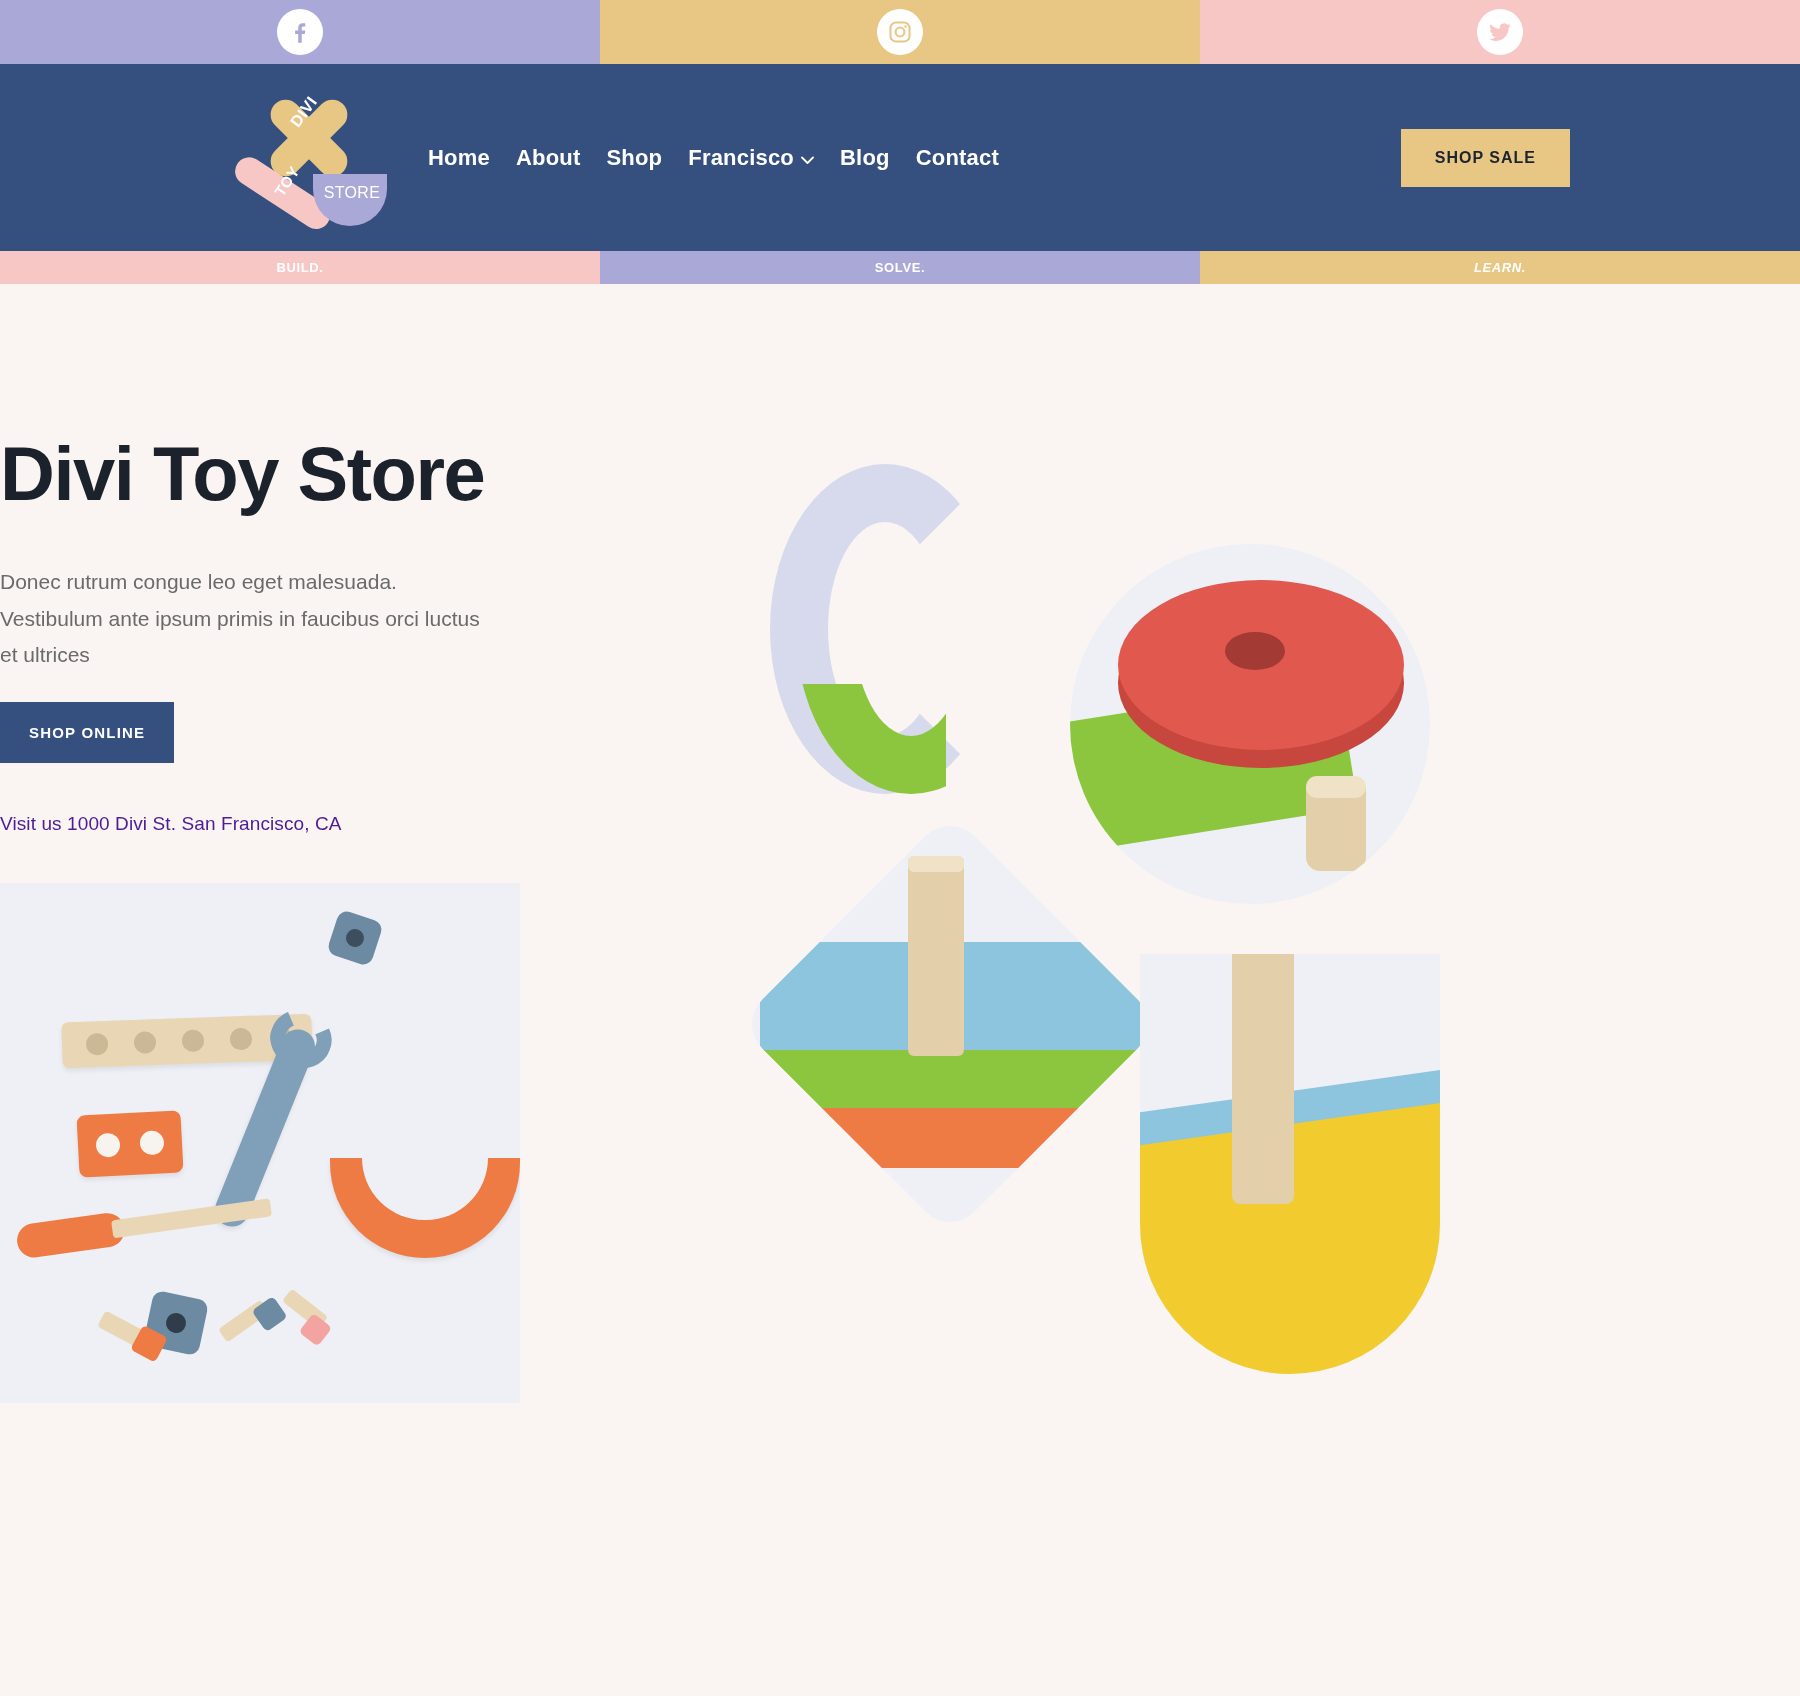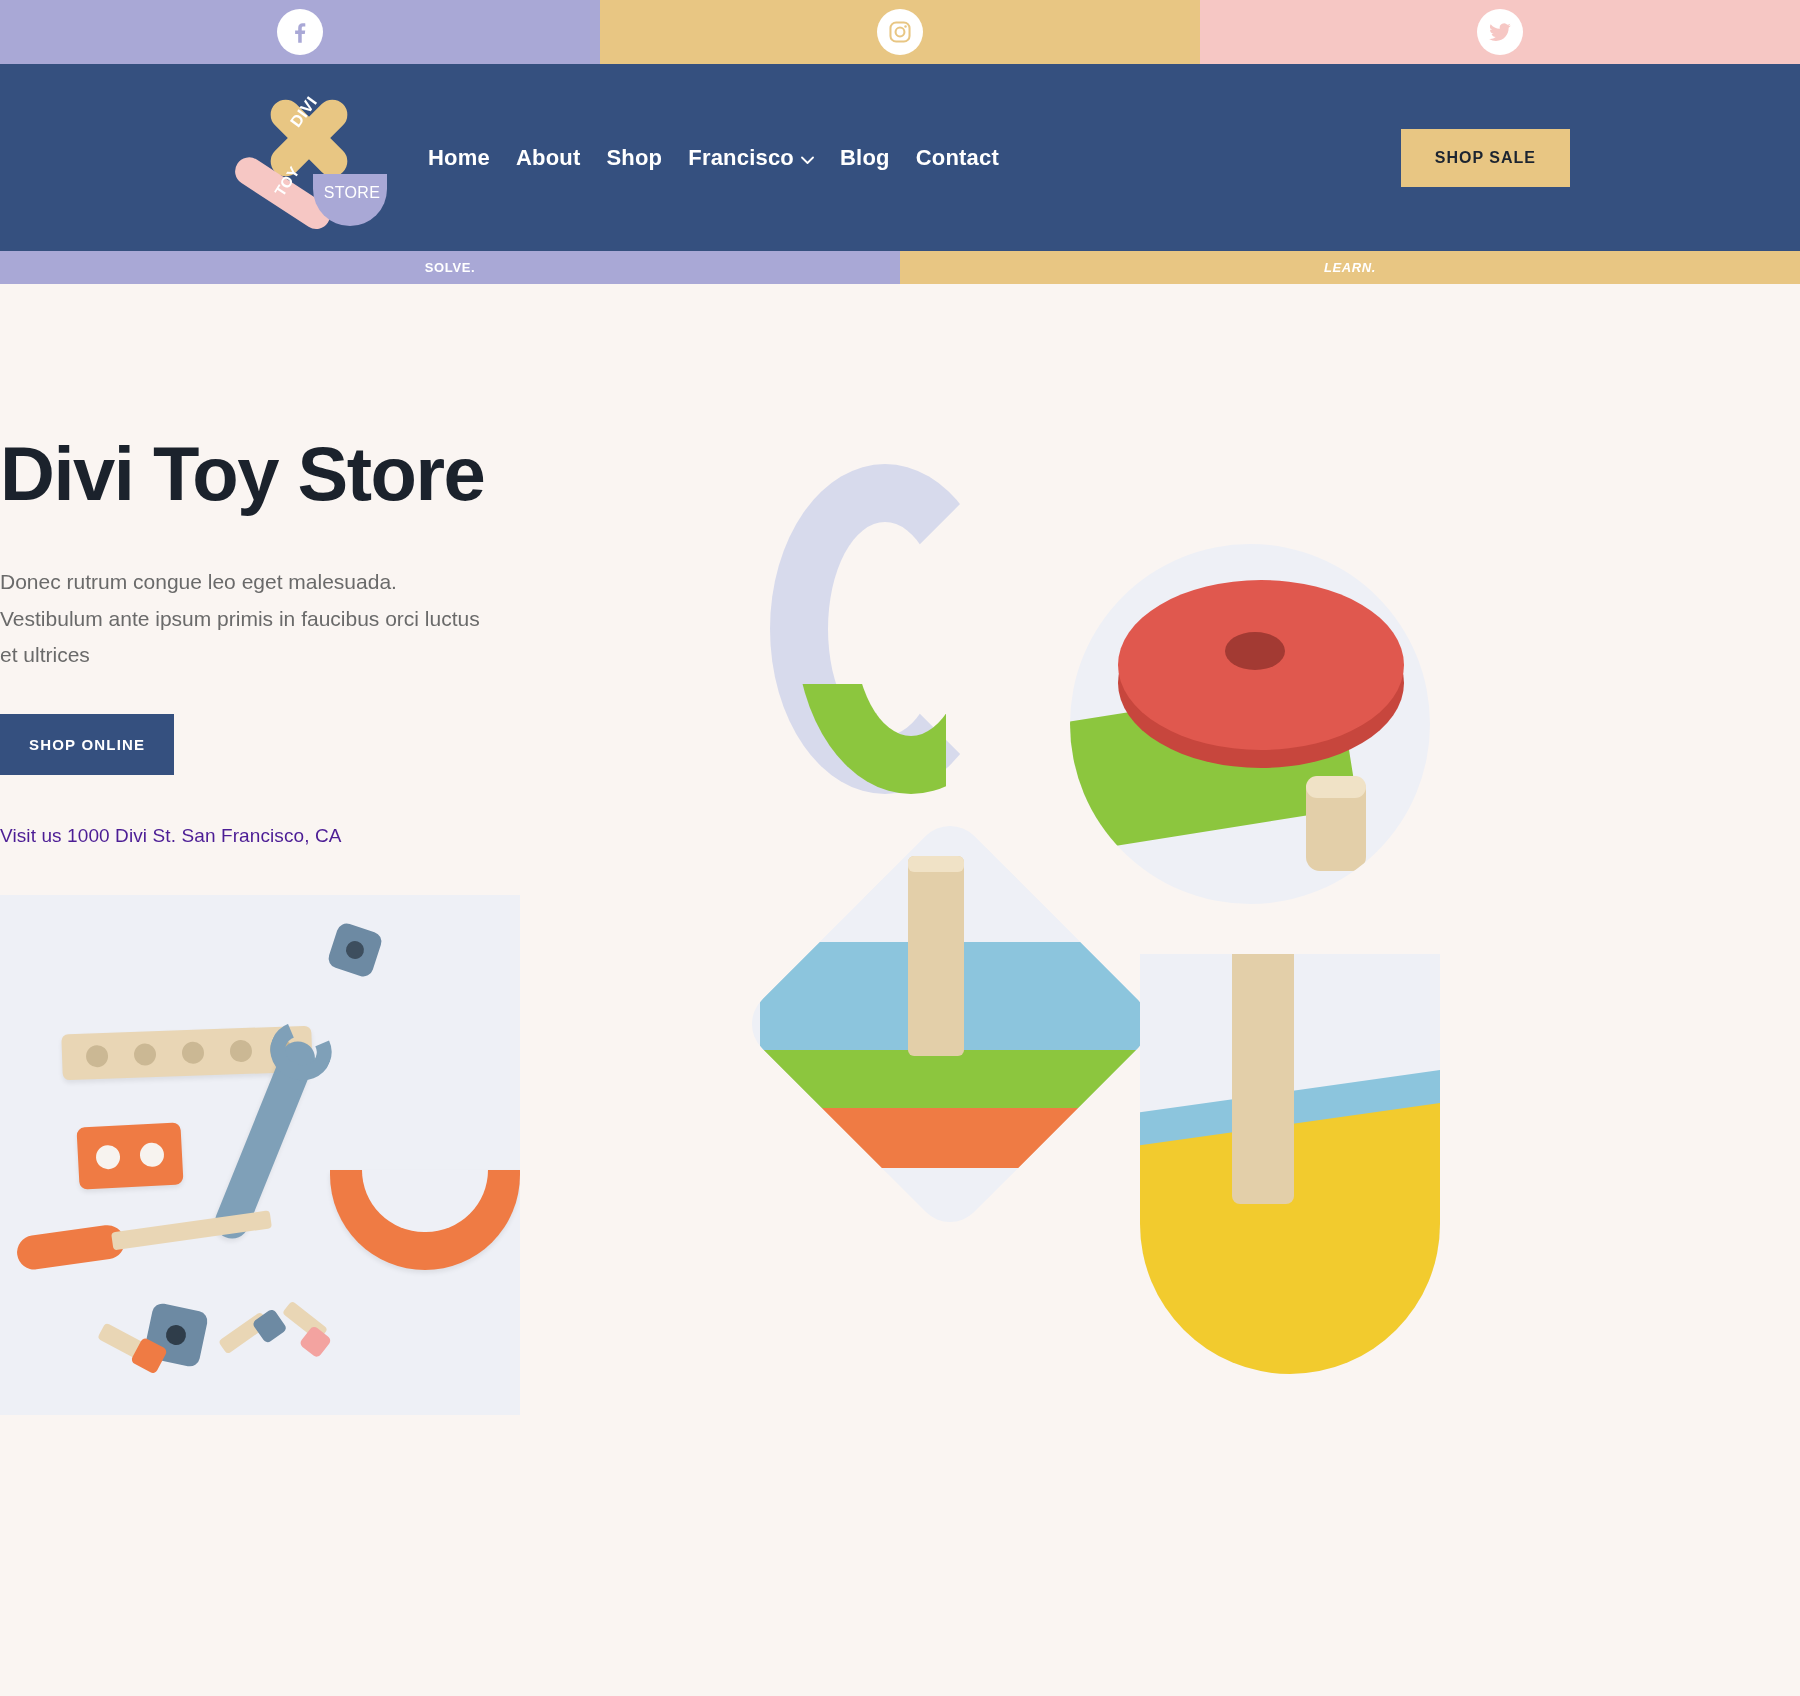--- a/index.html
+++ b/index.html
@@ -83,21 +83,21 @@
   .strap-cell.c3 { background: #e8c683; font-style: italic; }
 
   
   .hero { display: flex; padding: 150px 0 0 0; }
   .hero-left { width: 760px; flex: 0 0 auto; }
   .hero-title {
     font-size: 76px; font-weight: 700; color: #1b222c;
     letter-spacing: -1.5px; line-height: 1.05; margin-bottom: 50px;
   }
   .hero-para {
-    font-size: 21px; line-height: 1.75; color: #6a6a6a; max-width: 500px; margin-bottom: 40px;
+    font-size: 21px; line-height: 1.75; color: #6a6a6a; max-width: 500px; margin-bottom: 28px;
   }
   .shop-online-btn {
     display: inline-block; background: #35507f; color: #ffffff;
     font-size: 15px; font-weight: 700; letter-spacing: 1.2px;
     padding: 22px 29px; border: none; cursor: pointer; margin-bottom: 50px;
   }
   .hero-address { font-size: 19px; color: #4c1d95; letter-spacing: .1px; margin-bottom: 48px; }
 
   
   .tools-photo {
@@ -273,20 +273,21 @@
       </a>
       <a class="nav-item">
         <span>Contact</span>
       </a>
     </nav>
 
     <button class="shop-sale-btn">SHOP SALE</button>
   </div>
 
   <div class="strap">
+    <div class="strap-cell c1">BUILD.</div>
     <div class="strap-cell c2">SOLVE.</div>
     <div class="strap-cell c3">LEARN.</div>
   </div>
 
   <div class="hero">
 
     <div class="hero-left">
       <h1 class="hero-title">Divi Toy Store</h1>
       <p class="hero-para">Donec rutrum congue leo eget malesuada. Vestibulum ante ipsum primis in faucibus orci luctus et ultrices</p>
       <button class="shop-online-btn">SHOP ONLINE</button>

